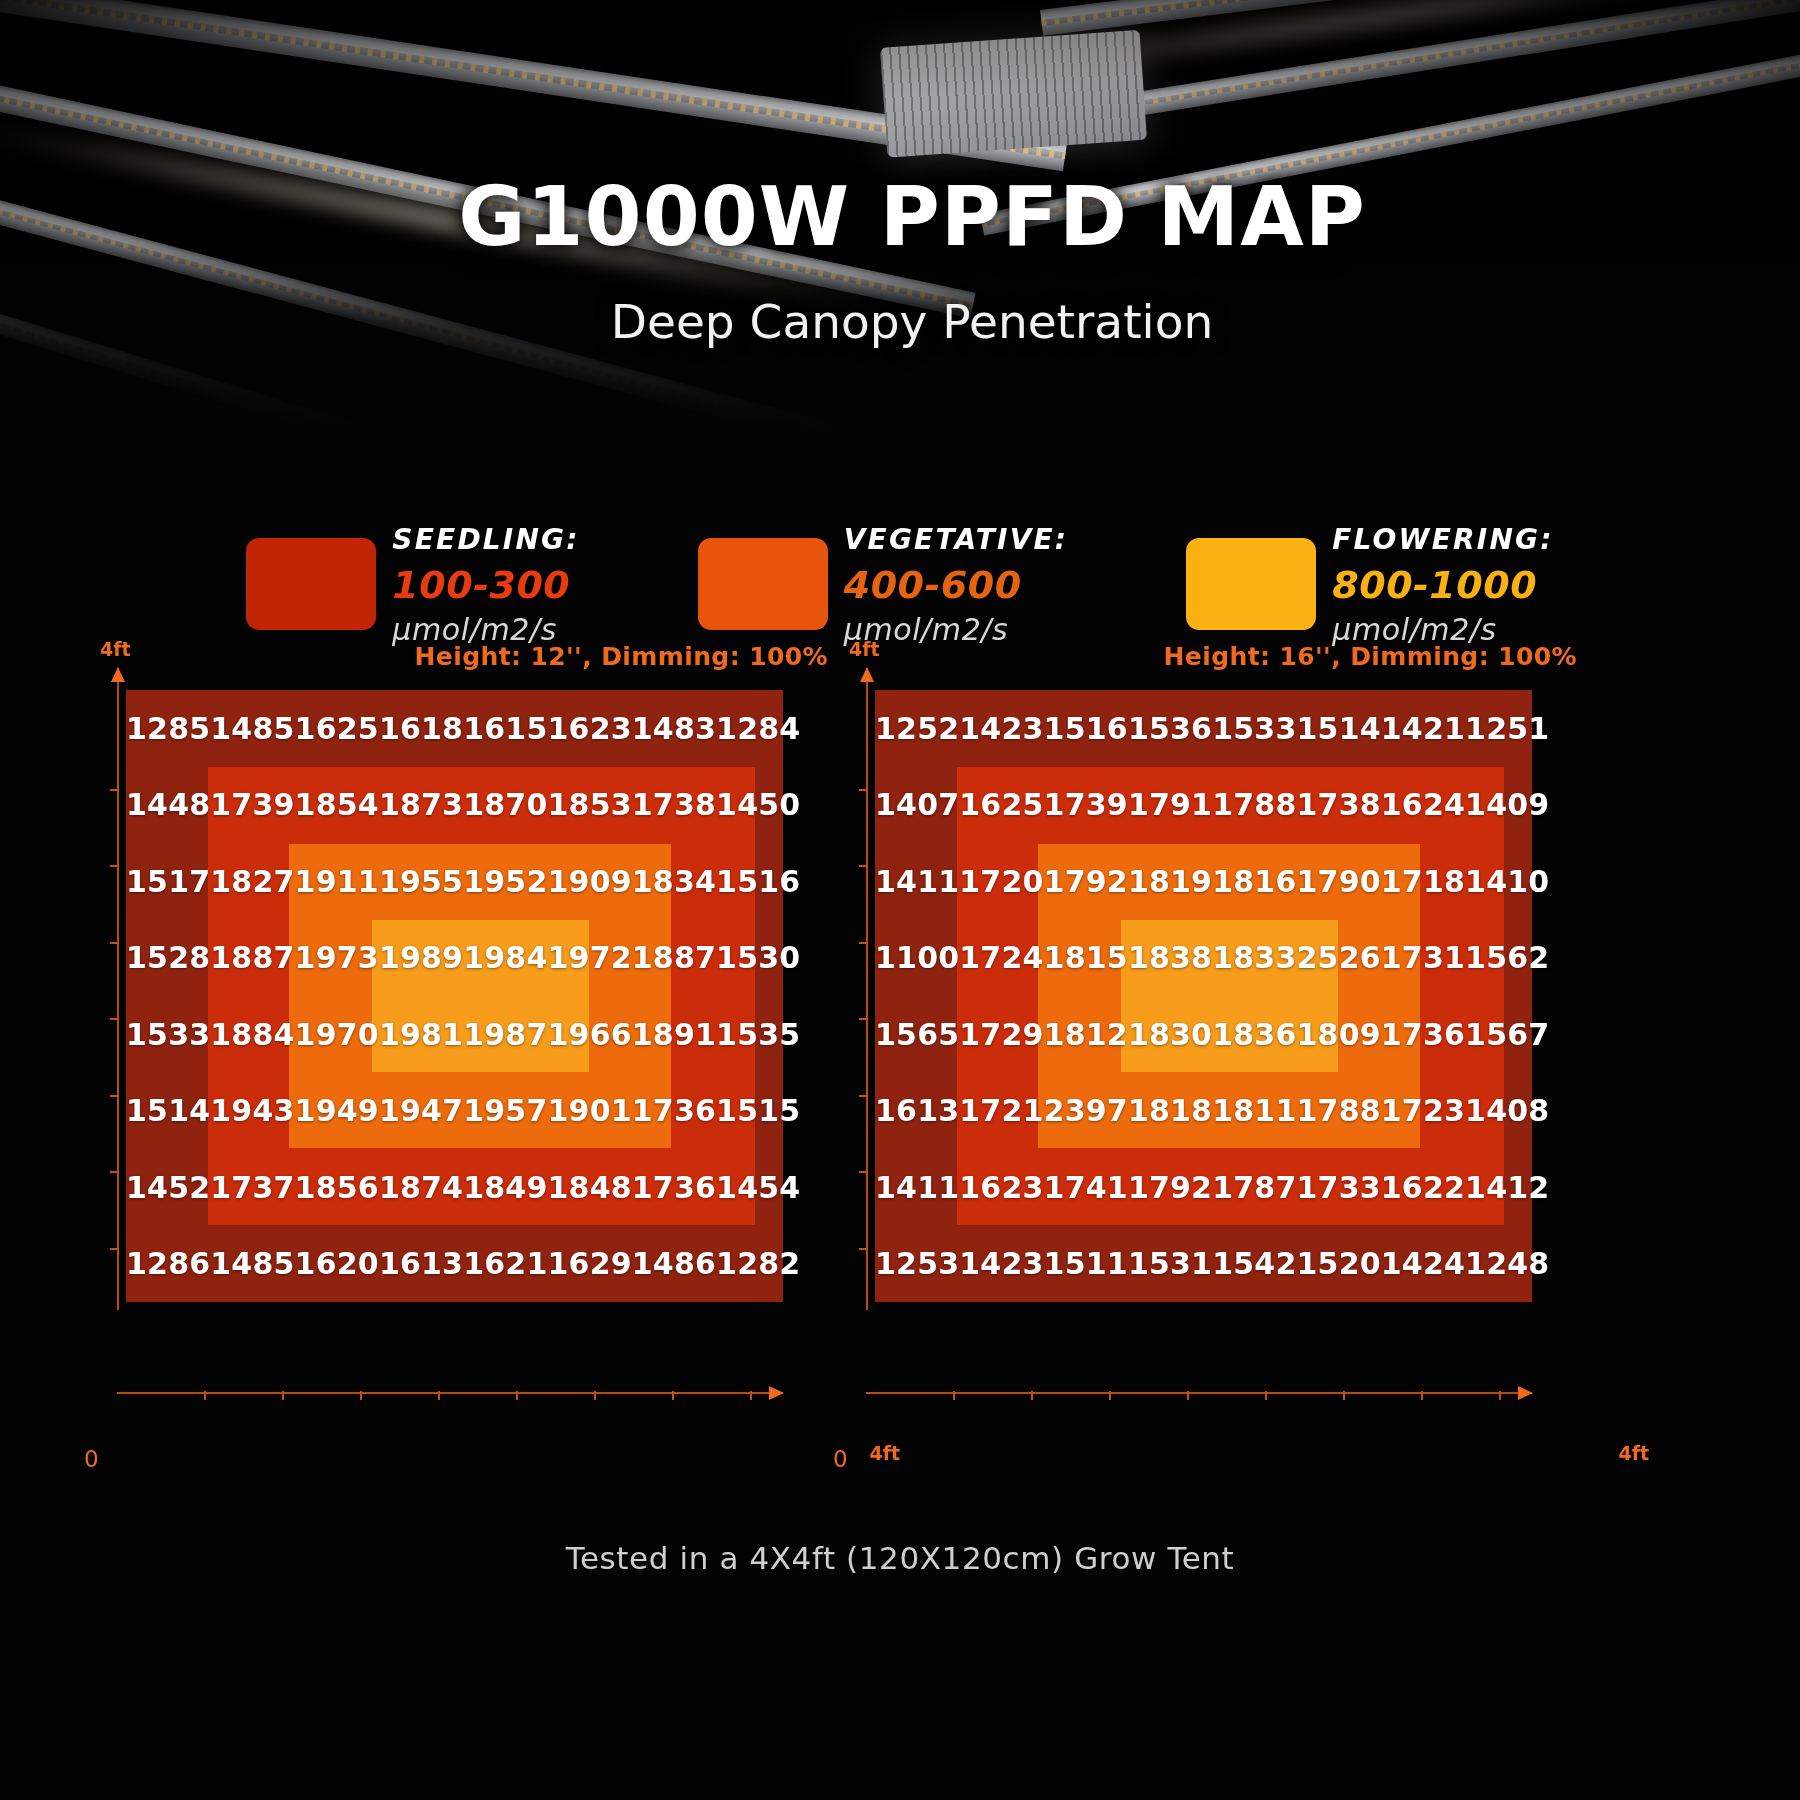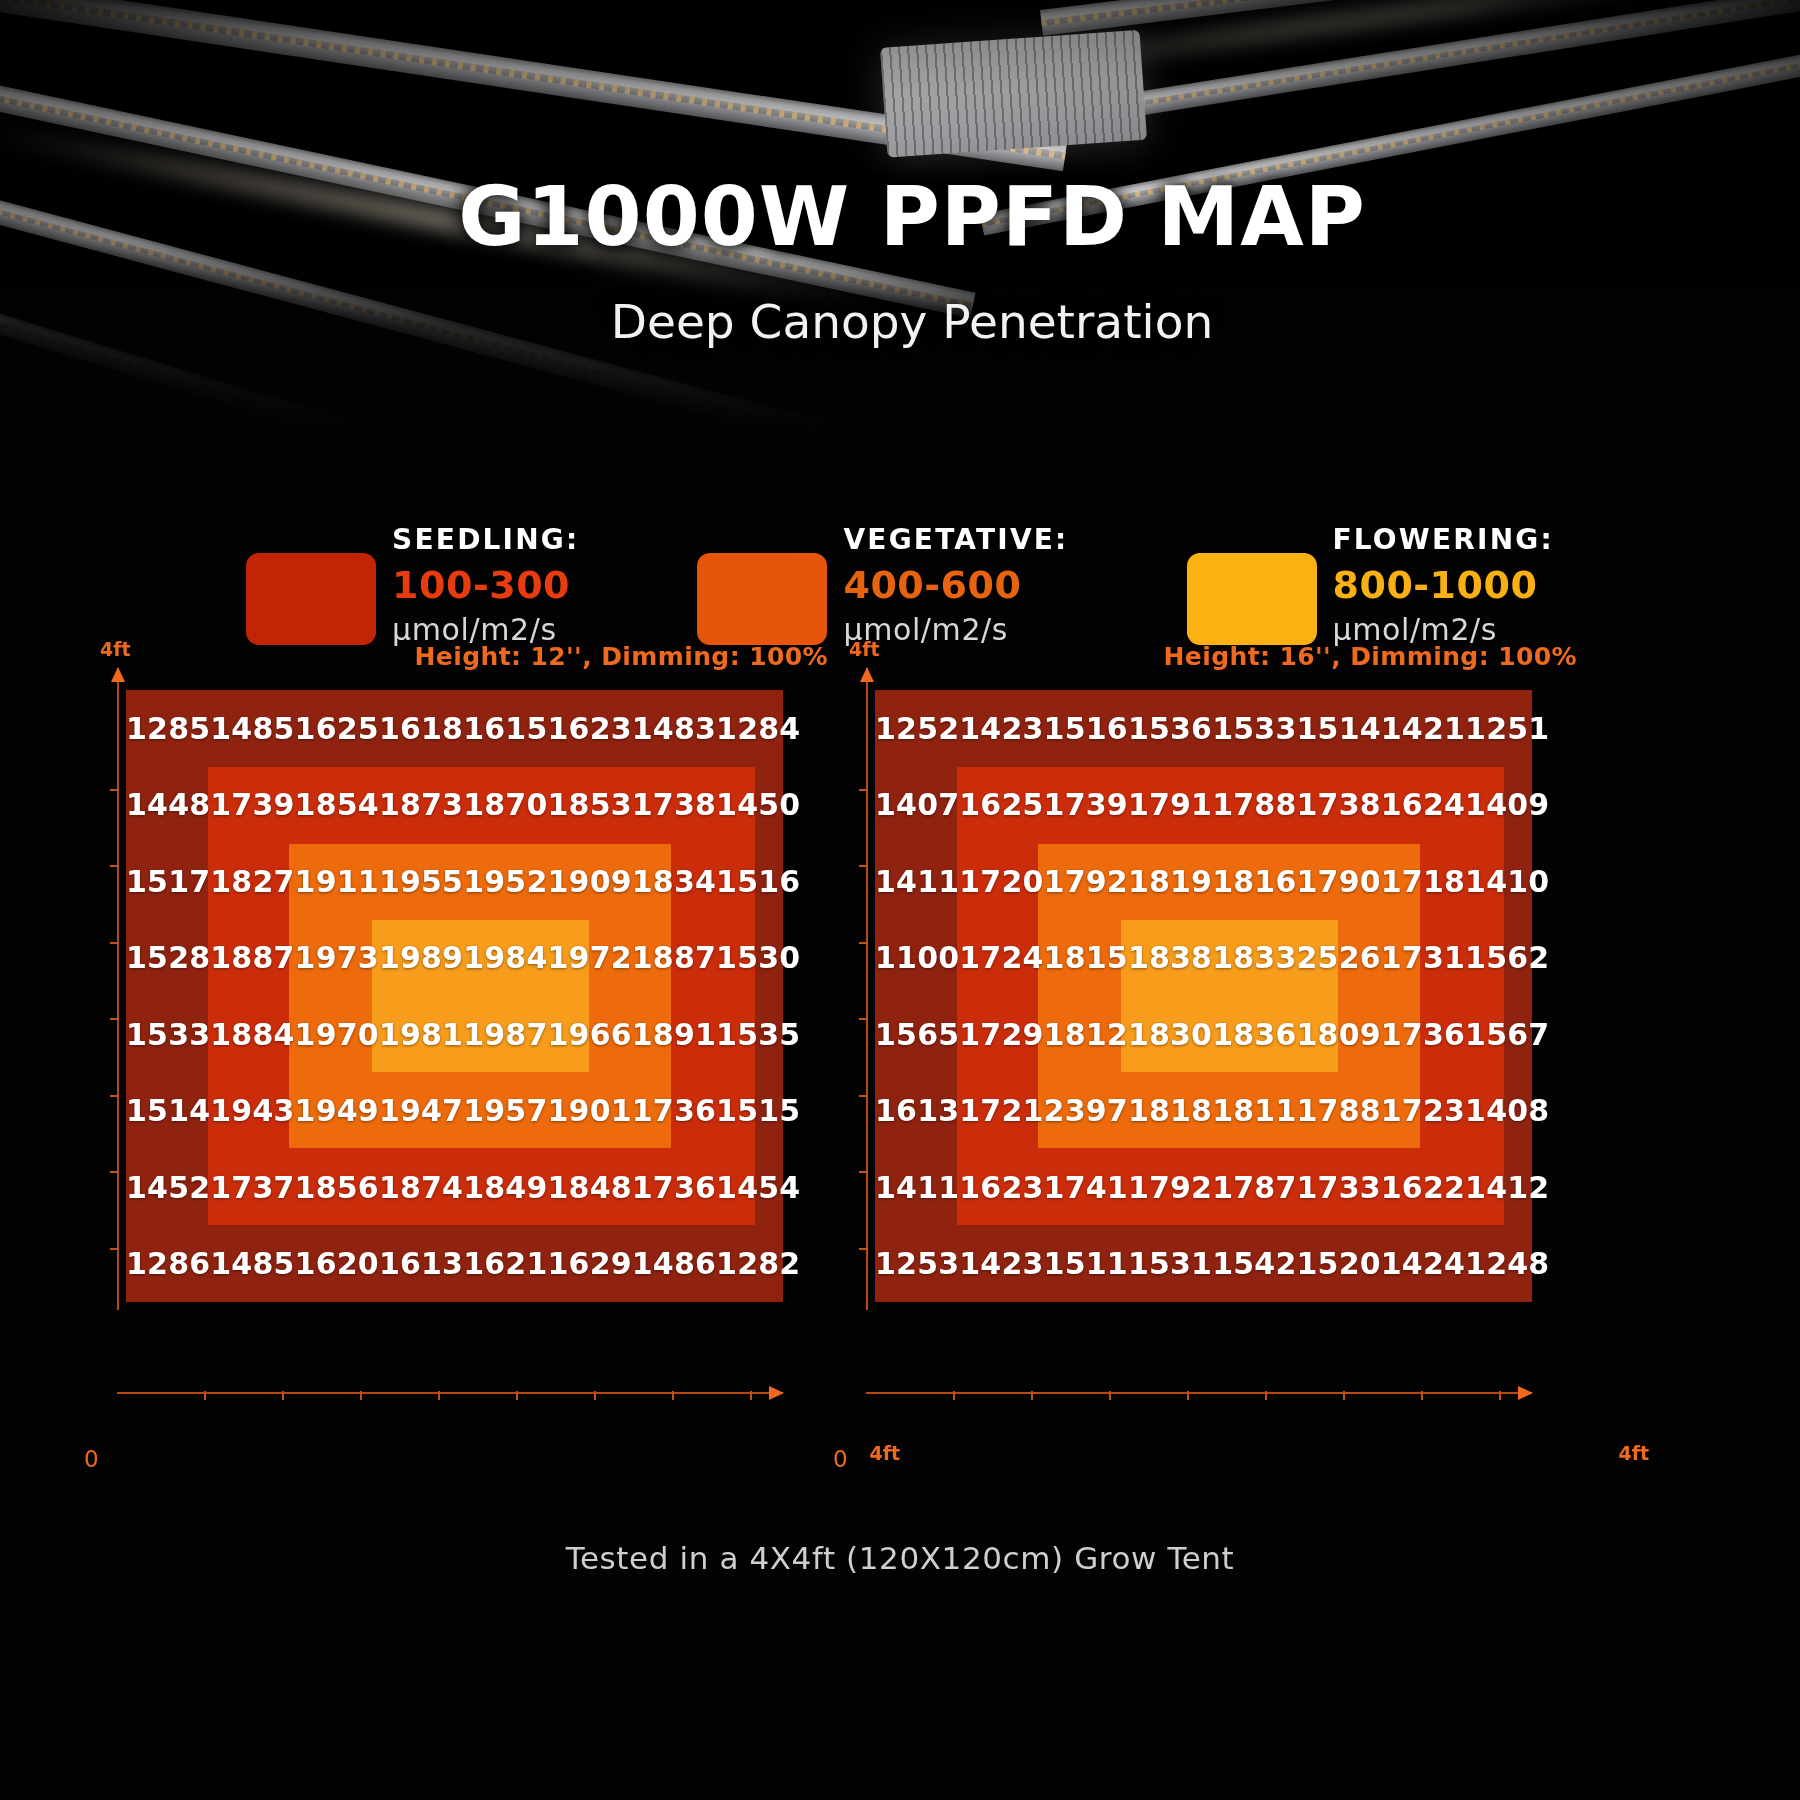--- a/index.html
+++ b/index.html
@@ -73,21 +73,21 @@
     font-size:47px;font-weight:400;color:#f2f2f2;line-height:1.26;
     text-shadow:0 2px 18px rgba(0,0,0,.95);
   }
 
   
   .legend{
     position:absolute;left:0;top:522px;width:1800px;
     display:flex;justify-content:center;align-items:flex-start;
     gap:118px;z-index:6;
   }
-  .legend-item{display:flex;align-items:flex-end;gap:16px;}
+  .legend-item{display:flex;align-items:center;gap:16px;font-style:italic;}
   .swatch{width:130px;height:92px;border-radius:13px;flex:none;}
   .legend-text{display:flex;flex-direction:column;line-height:1;padding-top:4px;}
   .legend-name{
     font-size:28px;font-weight:bold;color:#ffffff;letter-spacing:2.2px;
   }
   .legend-range{
     font-size:38px;font-weight:bold;letter-spacing:.5px;margin-top:12px;
   }
   .legend-unit{
     font-size:30px;color:#d8d8d8;letter-spacing:.6px;margin-top:11px;font-weight:400;

